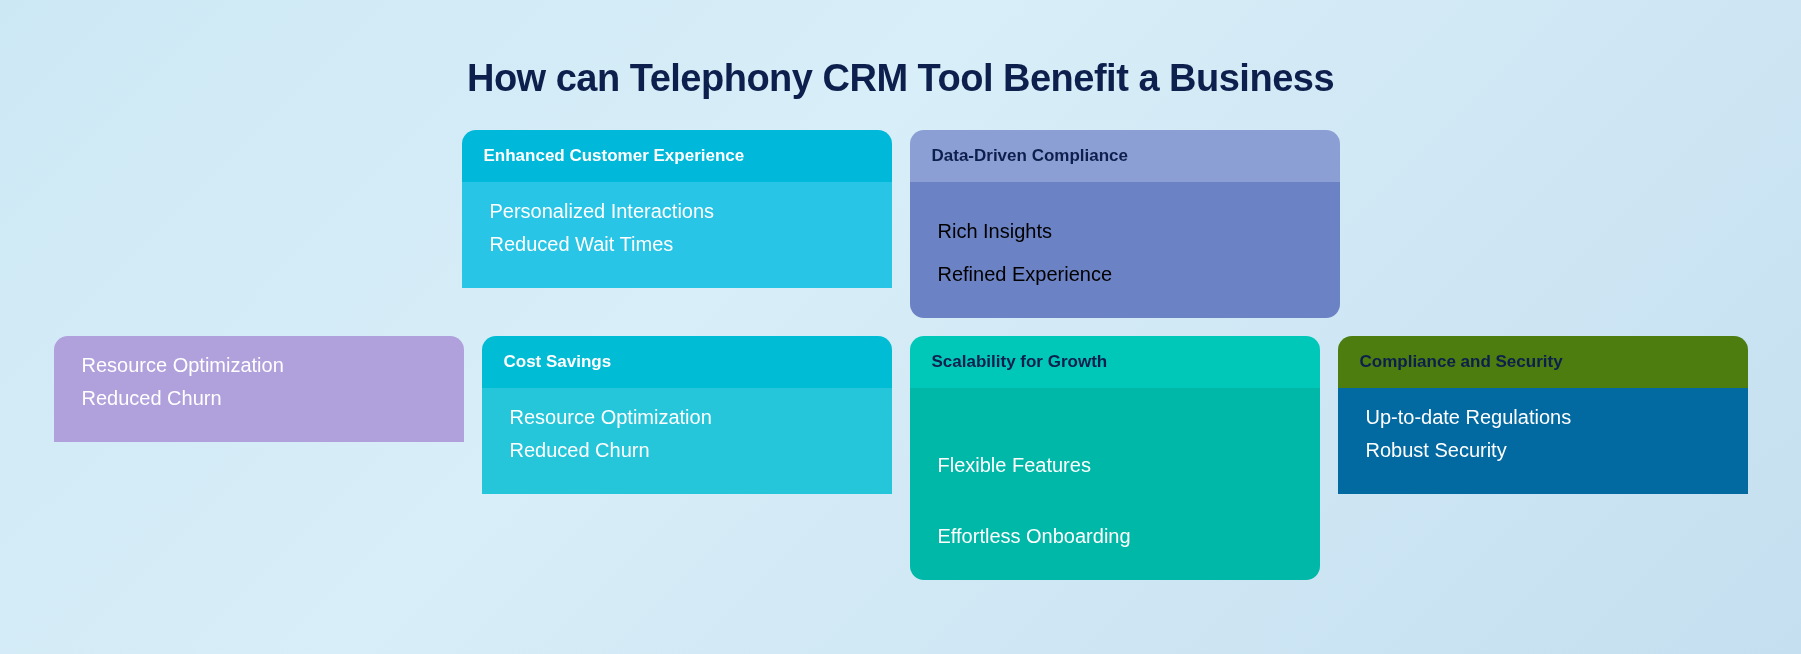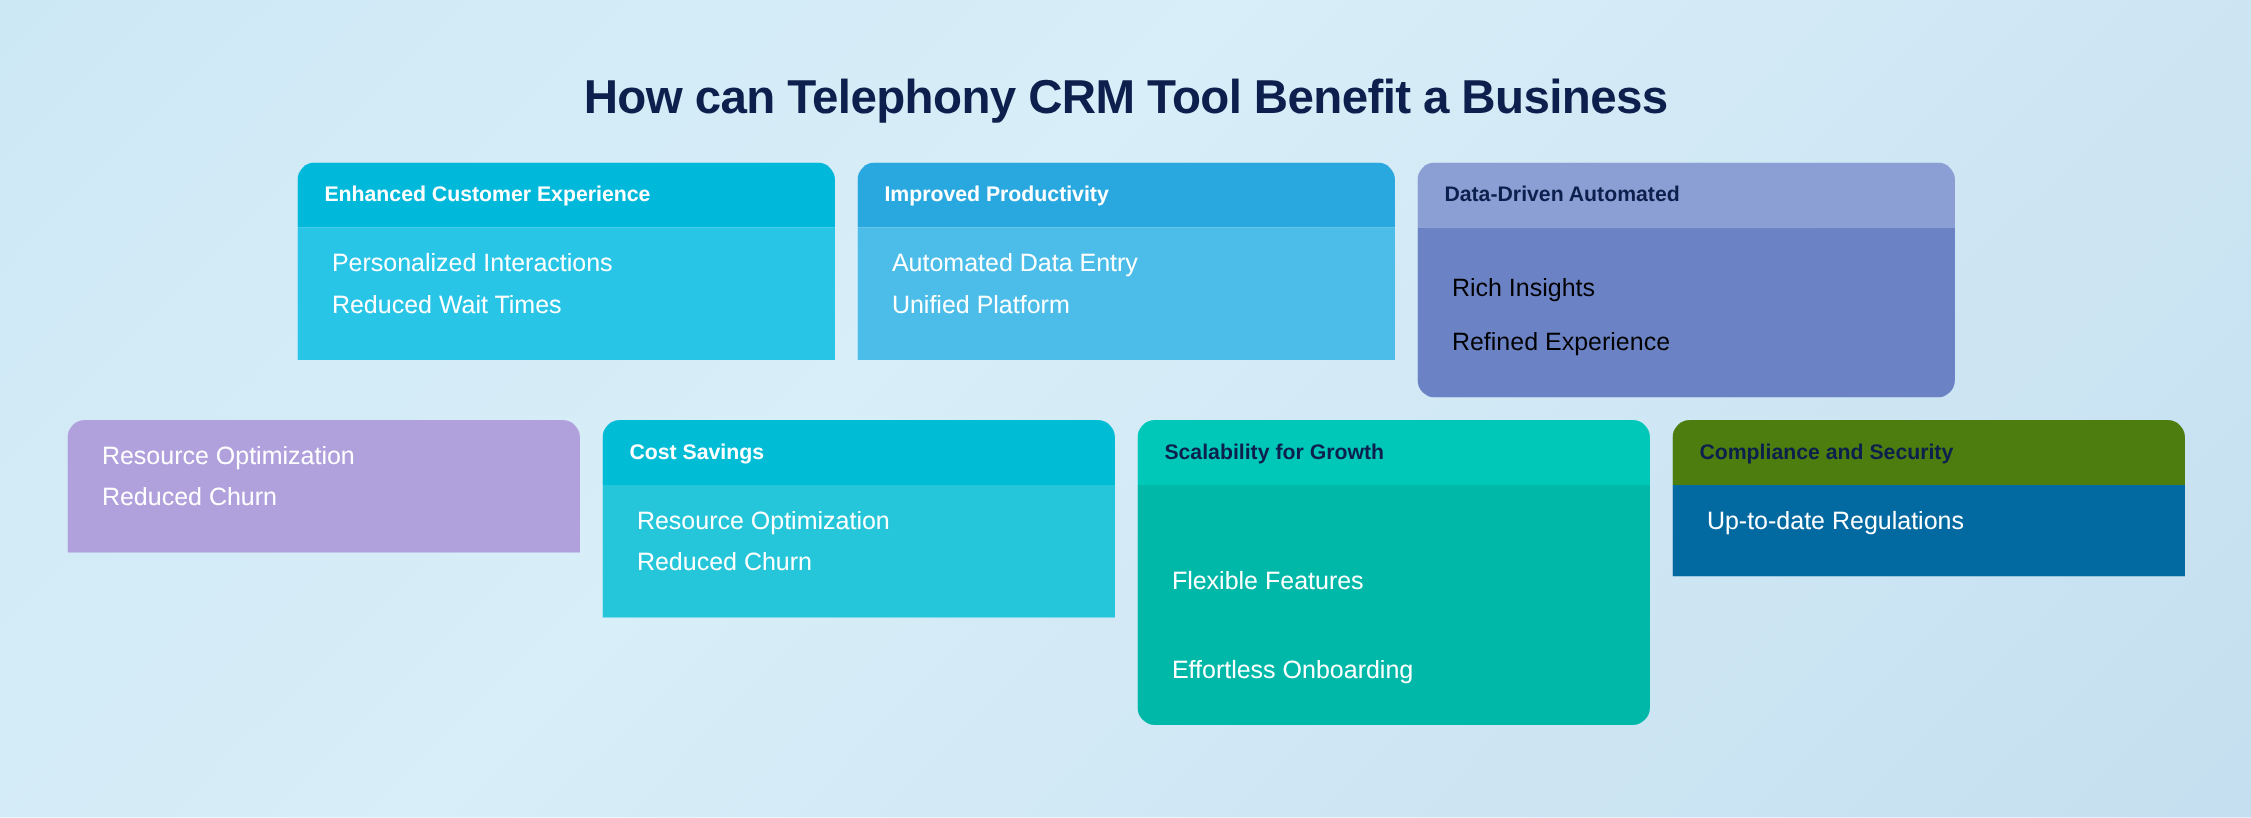--- a/index.html
+++ b/index.html
@@ -177,32 +177,23 @@
     <div class="card card-customer">
       <div class="card-header">Enhanced Customer Experience</div>
       <div class="card-body">
         <ul>
           <li>Personalized Interactions</li>
           <li>Reduced Wait Times</li>
         </ul>
       </div>
     </div>
 
-    <div class="card card-productivity">
-      <div class="card-header">Improved Productivity</div>
-      <div class="card-body">
-        <ul>
-          <li>Automated Data Entry</li>
-          <li>Unified Platform</li>
-        </ul>
-      </div>
-    </div>
 
     <div class="card card-data">
-      <div class="card-header">Data-Driven Automated</div>
+      <div class="card-header">Data-Driven Compliance</div>
       <div class="card-body">
         <ul>
           <li>Rich Insights</li>
           <li>Refined Experience</li>
         </ul>
       </div>
     </div>
 
   </div>
 
@@ -235,18 +226,19 @@
           <li>Effortless Onboarding</li>
         </ul>
       </div>
     </div>
 
     <div class="card card-compliance">
       <div class="card-header">Compliance and Security</div>
       <div class="card-body">
         <ul>
           <li>Up-to-date Regulations</li>
+          <li>Robust Security</li>
         </ul>
       </div>
     </div>
 
   </div>
 </div>
 
 </body></html>

